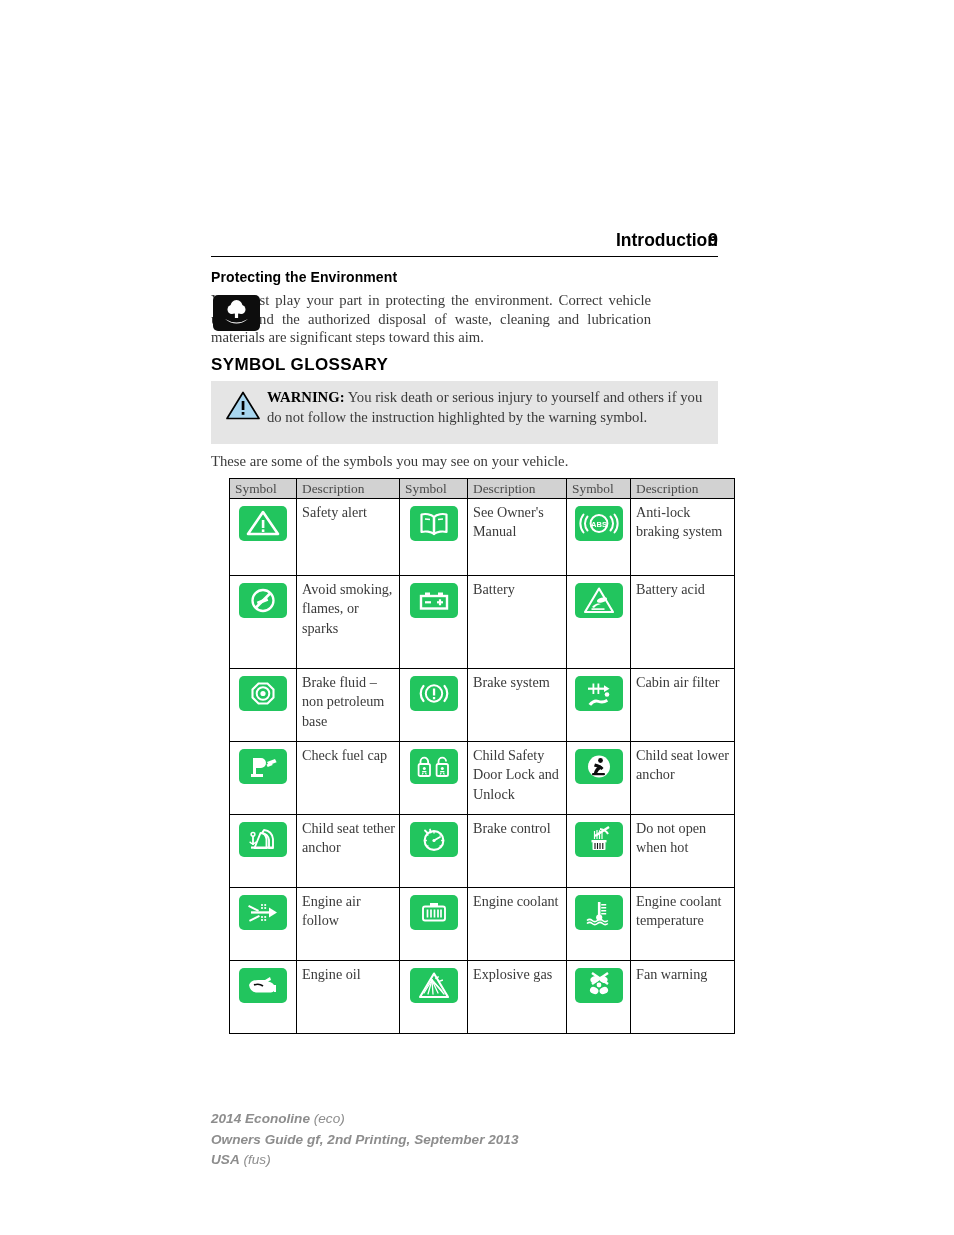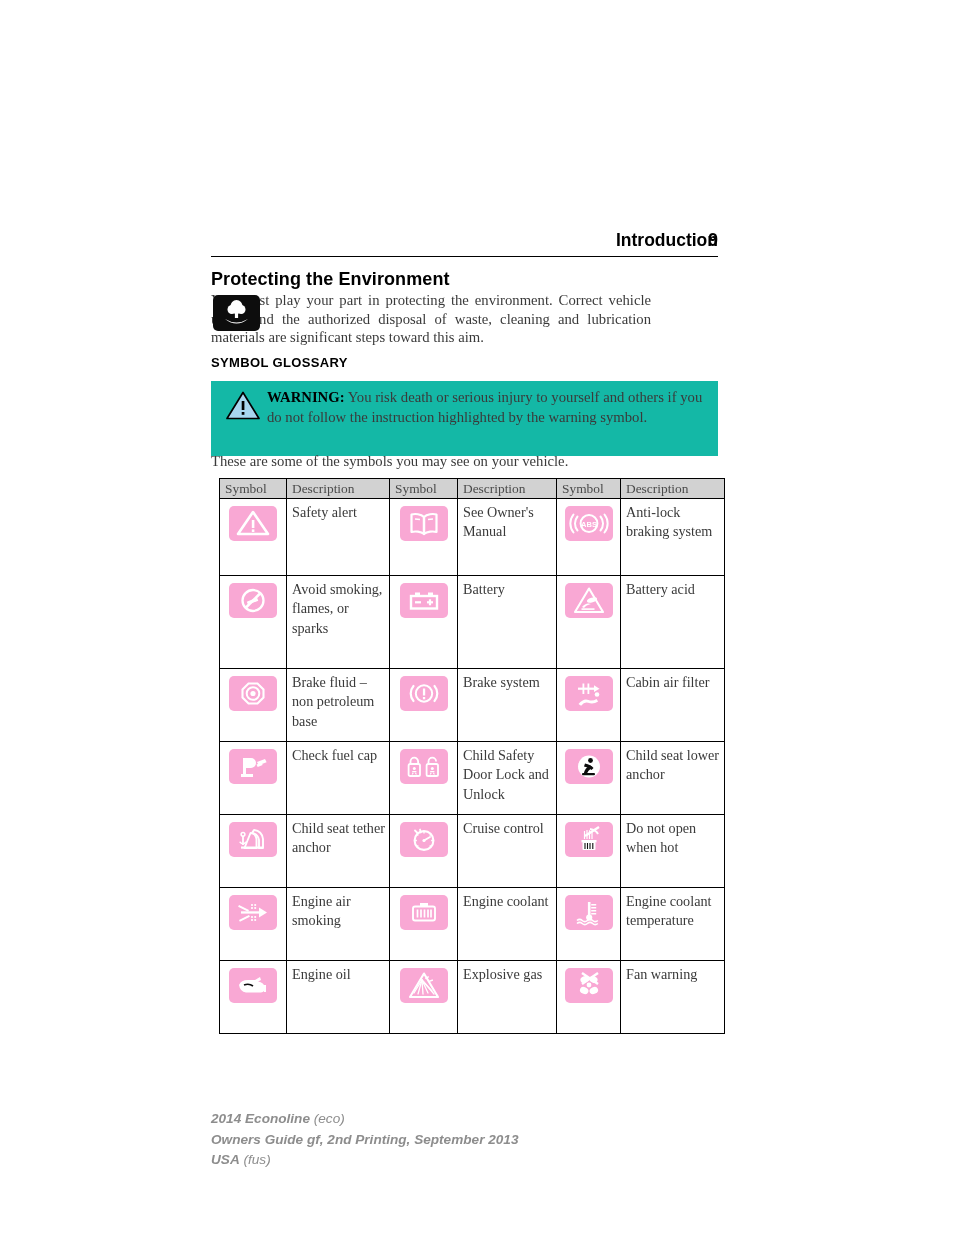--- a/index.html
+++ b/index.html
@@ -55,26 +55,26 @@
     height: 1.4px;
     background: #000;
   }
 
   
   .sec-head {
     position: absolute;
     left: 0;
     font-family: "Liberation Sans", sans-serif;
     font-weight: bold;
-    font-size: 18px;
+    font-size: 14px;
     color: #000;
     letter-spacing: .1px;
   }
   #sec-env { top: 269px; }
-  #sec-glossary { top: 355px; font-size: 13px; letter-spacing: .35px; }
+  #sec-glossary { top: 355px; font-size: 17px; letter-spacing: .35px; }
 
   
   .env-block {
     position: absolute;
     top: 291px;
     left: 0;
     width: 507px;
   }
   .env-icon {
     position: absolute;
@@ -92,22 +92,22 @@
     text-align: justify;
     width: 440px;
   }
 
   
   .warn-box {
     position: absolute;
     top: 381px;
     left: 0;
     width: 507px;
-    height: 75px;
-    background: #14b8a6;
+    height: 63px;
+    background: #e5e5e5;
     box-sizing: border-box;
     padding: 7px 8px 5px 8px;
   }
   .warn-tri {
     float: left;
     width: 36px;
     height: 31px;
     margin: 2px 6px 0 6px;
   }
   .warn-text {
@@ -126,21 +126,21 @@
     left: 0;
     font-size: 14.7px;
     line-height: 19px;
     color: #3a3a3a;
   }
 
   
   .gloss-table {
     position: absolute;
     top: 478px;
-    left: 8px;
+    left: 18px;
     width: 505px;
     border-collapse: collapse;
     table-layout: fixed;
   }
   .gloss-table th,
   .gloss-table td {
     border: 1.2px solid #000;
     padding: 0;
     vertical-align: top;
   }
@@ -169,21 +169,21 @@
   col.c-des1 { width: 103px; }
   col.c-sym2 { width: 68px; }
   col.c-des2 { width: 99px; }
   col.c-sym3 { width: 64px; }
   col.c-des3 { width: 104px; }
 
   .badge {
     display: inline-block;
     width: 48px;
     height: 35px;
-    background: #f9a8d4;
+    background: #22c55e;
     border-radius: 5px;
     position: relative;
     overflow: hidden;
   }
   .badge svg { display: block; }
 
   
   tr.r0 td { height: 62px; }
   tr.r1 td { height: 78px; }
   tr.r2 td { height: 58px; margin-top: 19px; }
@@ -488,21 +488,21 @@
               </g>
               <line x1="24" y1="18.5" x2="30" y2="15" stroke="#fff" stroke-width="1.9" stroke-linecap="round"></line>
               <circle cx="24" cy="18.5" r="1.6" fill="#fff"></circle>
               <g stroke="#fff" stroke-width="1.8" stroke-linecap="round">
                 <line x1="15" y1="8.5" x2="17.5" y2="11"></line>
                 <line x1="20" y1="7.5" x2="20.8" y2="10.5"></line>
               </g>
             </svg>
           </span>
         </td>
-        <td class="desc">Cruise control</td>
+        <td class="desc">Brake control</td>
 
         <td class="sym">
           <span class="badge">
             <svg width="48" height="35" viewBox="0 0 48 35">
               <g fill="#fff">
                 <rect x="17.5" y="20" width="13" height="8" rx="0.8"></rect>
                 <rect x="16.5" y="18" width="15" height="2.4"></rect>
               </g>
               <g stroke="#0d0d0d" stroke-width="1.1">
                 <line x1="20" y1="21" x2="20" y2="27"></line>
@@ -540,21 +540,21 @@
                 <circle cx="23" cy="13" r="1.1"></circle>
                   <circle cx="26.2" cy="13" r="1.1"></circle>
                 <circle cx="23" cy="22" r="1.1"></circle>
                   <circle cx="26.2" cy="22" r="1.1"></circle>
                 <circle cx="23" cy="25" r="1.1"></circle>
                   <circle cx="26.2" cy="25" r="1.1"></circle>
               </g>
             </svg>
           </span>
         </td>
-        <td class="desc">Engine air smoking</td>
+        <td class="desc">Engine air follow</td>
 
         <td class="sym">
           <span class="badge">
             <svg width="48" height="35" viewBox="0 0 48 35">
               <rect x="13" y="11.5" width="22" height="14" rx="2" fill="none" stroke="#fff" stroke-width="1.9"></rect>
               <rect x="20" y="8" width="8" height="3.5" fill="#fff"></rect>
               <g stroke="#fff" stroke-width="1.7">
                 <line x1="17.5" y1="14.5" x2="17.5" y2="22.5"></line>
                 <line x1="21" y1="14.5" x2="21" y2="22.5"></line>
                 <line x1="24.5" y1="14.5" x2="24.5" y2="22.5"></line>

